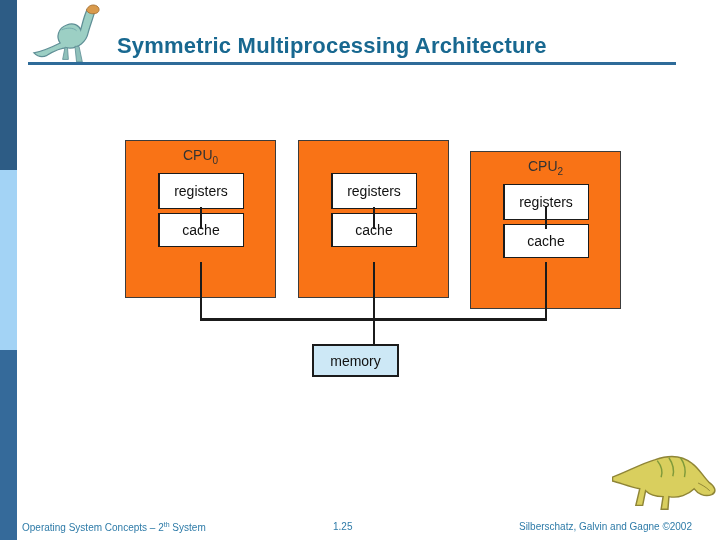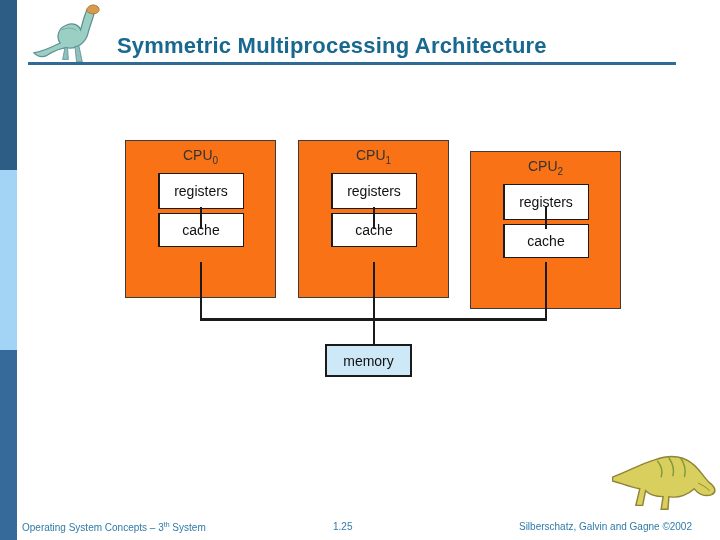--- a/index.html
+++ b/index.html
@@ -42,21 +42,21 @@
   .cache-box { top:72px; height:34px; }
 
   .vline { position:absolute; width:2px; background:#1b1b1b; }
   .v-a  { top:207px; height:22px; }
   .v-b  { top:262px; height:58px; }
   .x0 { left:200px; } .x1 { left:373px; } .x2 { left:545px; }
   .bus  { position:absolute; left:200px; top:318px; width:347px; height:3px; background:#1b1b1b; }
   .v-mem { top:321px; height:24px; }
 
   .memory-box {
-    position:absolute; left:325px; top:344px; width:87px; height:33px;
+    position:absolute; left:312px; top:344px; width:87px; height:33px;
     background:#cde8f6; border:2px solid #1b1b1b; box-sizing:border-box;
     display:flex; align-items:center; justify-content:center;
     font-size:14px; color:#111111;
   }
 
   
   .footer-left {
     position:absolute; left:22px; top:521px; font-size:10px; color:#2e7ba8; white-space:nowrap;
   }
   .footer-left sup { font-size:7px; }
@@ -88,21 +88,20 @@
   <div class="slide-title">Symmetric Multiprocessing Architecture</div>
   <div class="title-rule"></div>
 
   <div class="cpu c0">
     <div class="cpu-label"><span>CPU</span><sub>0</sub></div>
     <div class="inner-box reg-box">registers</div>
     <div class="inner-box cache-box">cache</div>
   </div>
 
   <div class="cpu c1">
-    <div class="cpu-label"><span>CPU</span><sub>1</sub></div>
     <div class="inner-box reg-box">registers</div>
     <div class="inner-box cache-box">cache</div>
   </div>
 
   <div class="cpu c2">
     <div class="cpu-label"><span>CPU</span><sub>2</sub></div>
     <div class="inner-box reg-box">registers</div>
     <div class="inner-box cache-box">cache</div>
   </div>
 
@@ -110,21 +109,21 @@
   <div class="vline v-b x0"></div>
   <div class="vline v-a x1"></div>
   <div class="vline v-b x1"></div>
   <div class="vline v-a x2"></div>
   <div class="vline v-b x2"></div>
   <div class="bus"></div>
   <div class="vline v-mem x1"></div>
 
   <div class="memory-box">memory</div>
 
-  <div class="footer-left"><span>Operating System Concepts – 3</span><sup>th</sup><span> System</span></div>
+  <div class="footer-left"><span>Operating System Concepts – 2</span><sup>th</sup><span> System</span></div>
   <div class="footer-page">1.25</div>
   <div class="footer-credits">Silberschatz, Galvin and Gagne ©2002</div>
 
   <svg class="mascot" viewBox="0 0 110 72">
     <path d="M0,30 C16,24 30,16 44,12 C58,7 72,8 82,16 C89,21 93,29 99,35 C105,39 108,45 102,48 C94,51 87,46 84,42 C78,48 68,52 58,50 L57,63 L50,63 L52,50 C44,50 38,48 34,44 L31,59 L24,59 L28,42 C18,40 8,36 0,34 Z" fill="#d9cf5e" stroke="#8f8536" stroke-width="1.5"></path>
     <path d="M46,13 C50,18 52,24 50,30 M58,10 C62,16 64,22 62,29 M70,10 C74,16 76,22 74,30" fill="none" stroke="#7f9a3a" stroke-width="1.5"></path>
     <path d="M88,36 C92,38 96,40 100,44" fill="none" stroke="#8f8536" stroke-width="1"></path>
   </svg>
 
 </div>

